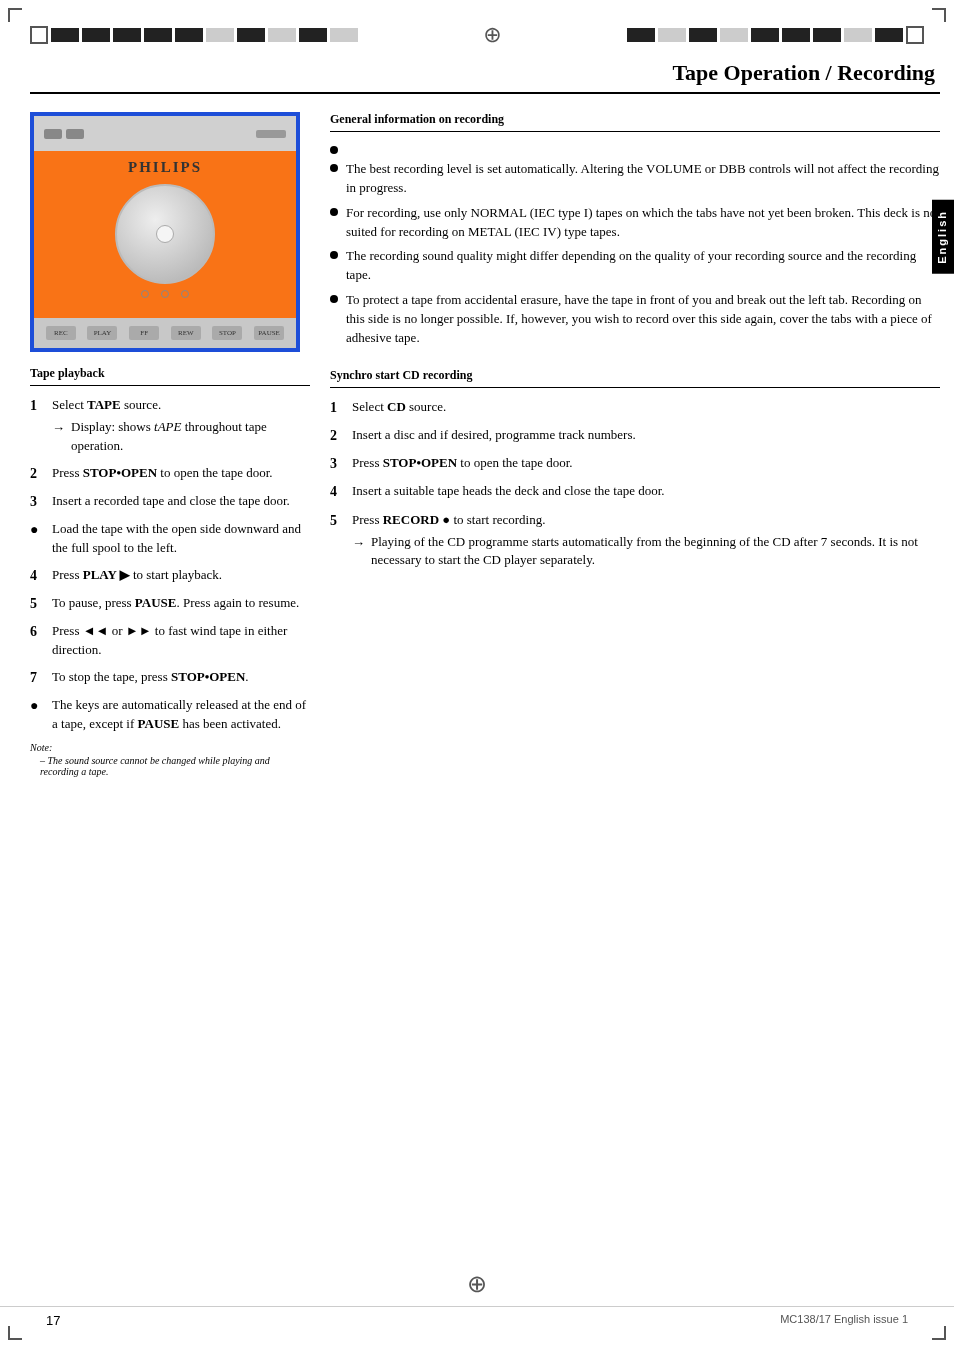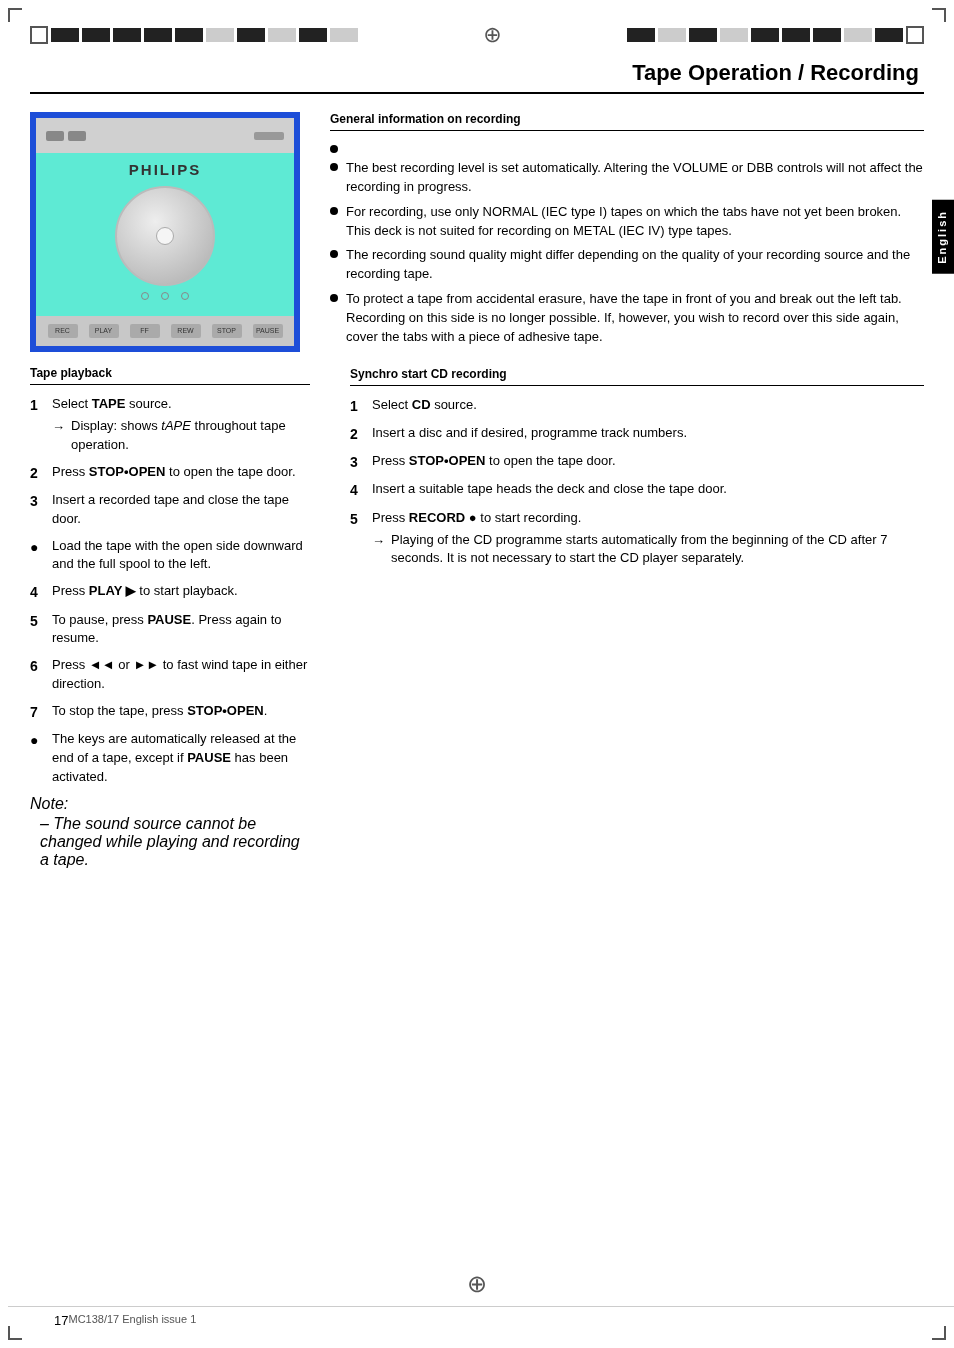--- a/index.html
+++ b/index.html
@@ -49,21 +49,22 @@
       justify-content: center;
     }
     .crosshair::before {
       content: '⊕';
       font-size: 22px;
       color: #555;
     }
 
     
     .page {
-      padding: 0 30px 30px 30px;
+      padding: 0 14px 30px 30px;
+      font-family: Liberation Serif, serif;
     }
 
     
     .page-title {
       text-align: right;
       font-size: 22px;
       font-weight: bold;
       border-bottom: 2px solid #000;
       padding-bottom: 6px;
       margin-bottom: 18px;
@@ -80,26 +81,26 @@
       width: 280px;
       flex-shrink: 0;
     }
 
     .right-column {
       flex: 1;
     }
 
     
     .device-image {
-      border: 6px solid #1d4ed8;
+      border: 4px solid #1d4ed8;
       width: 270px;
       height: 240px;
       margin-bottom: 14px;
       position: relative;
-      background: #5eead4;
+      background: #f97316;
       display: flex;
       flex-direction: column;
       align-items: center;
       overflow: hidden;
     }
 
     .device-top {
       width: 100%;
       height: 35px;
       background: #d0d0d0;
@@ -230,21 +231,21 @@
       width: 8px;
       height: 8px;
       border-radius: 50%;
       background: #000;
       flex-shrink: 0;
       margin-top: 4px;
     }
 
     .note-block {
       margin-top: 0;
-      font-size: 16px;
+      font-size: 10px;
     }
     .note-title {
       font-style: italic;
       margin-bottom: 2px;
     }
     .note-text {
       font-style: italic;
       padding-left: 10px;
     }
 
@@ -265,25 +266,24 @@
       letter-spacing: 2px;
     }
 
     
     .bottom-bar {
       position: absolute;
       bottom: 20px;
       left: 0;
       right: 0;
       display: flex;
-      justify-content: flex-start;
+      justify-content: space-between;
       padding: 0 46px;
       border-top: 1px solid #ccc;
       padding-top: 6px;
-      margin-left: 8px;
     }
     .page-number {
       font-size: 13px;
     }
     .doc-ref {
       font-size: 11px;
       color: #555;
     }
 
     
@@ -471,21 +471,21 @@
         <li>
           <span class="bullet-dot"></span>
           <span>The recording sound quality might differ depending on the quality of your recording source and the recording tape.</span>
         </li>
         <li>
           <span class="bullet-dot"></span>
           <span>To protect a tape from accidental erasure, have the tape in front of you and break out the left tab. Recording on this side is no longer possible. If, however, you wish to record over this side again, cover the tabs with a piece of adhesive tape.</span>
         </li>
       </ul>
 
-      <div style="margin-top: 20px; margin-left: 20px;">
+      <div style="margin-top: 20px;">
         <div class="section-header">Synchro start CD recording</div>
 
         <ul class="numbered-list">
           <li>
             <span class="num">1</span>
             <div class="content">Select <b>CD</b> source.</div>
           </li>
           <li>
             <span class="num">2</span>
             <div class="content">Insert a disc and if desired, programme track numbers.</div>

